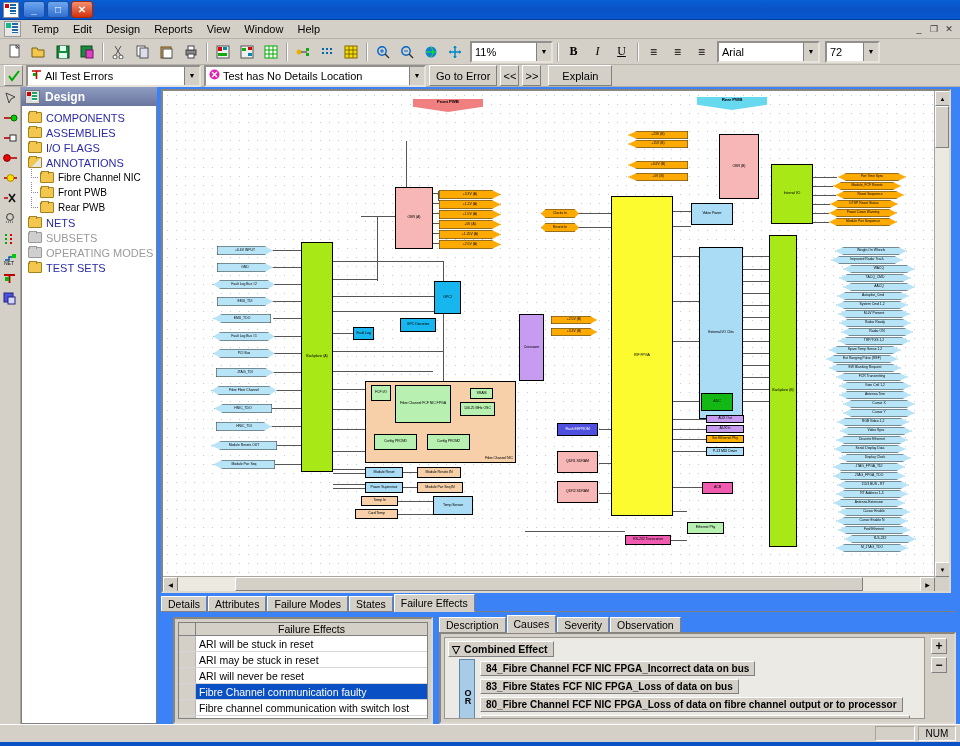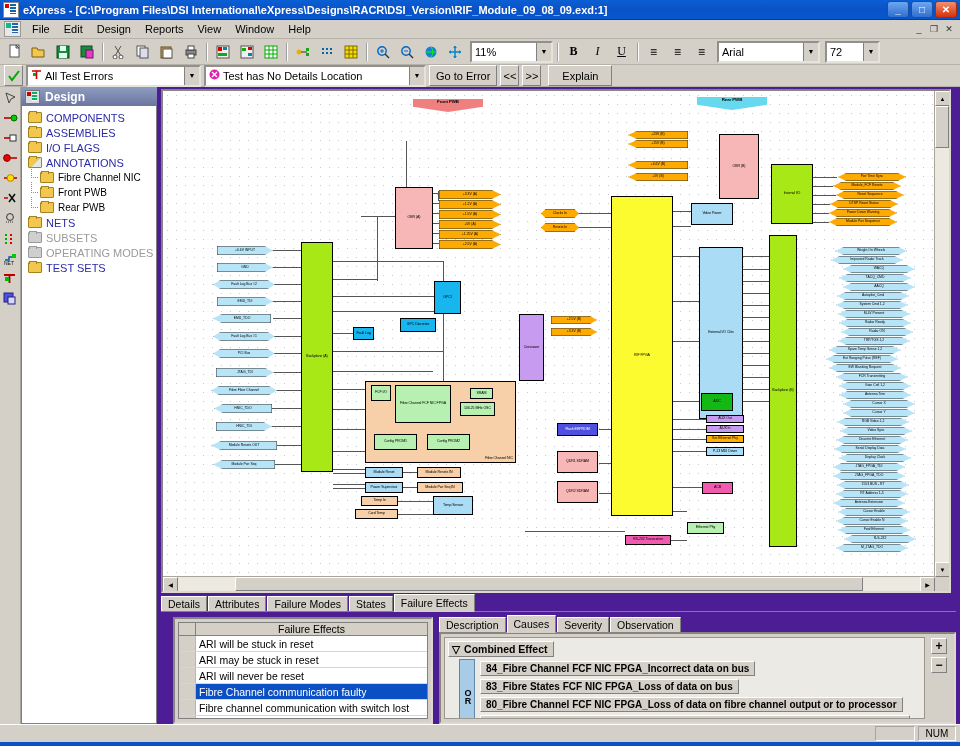--- a/index.html
+++ b/index.html
@@ -82,21 +82,21 @@
   .tlabel{color:#2a2aa8;}
   .tlabel.dim{color:#9a9a9a;}
   .tlabel.plain{color:#000;font-size:10px;}
   .tline{position:relative;}
   .tline:before{content:"";position:absolute;left:9px;top:-3px;bottom:7px;width:1px;
       background:repeating-linear-gradient(180deg,#8a8ab0,#8a8ab0 1px,transparent 1px,transparent 2px);}
   .tline:after{content:"";position:absolute;left:9px;top:7px;width:7px;height:1px;
       background:repeating-linear-gradient(90deg,#8a8ab0,#8a8ab0 1px,transparent 1px,transparent 2px);}
 
   
-  .mainarea{flex:1;display:flex;flex-direction:column;min-width:0;background:#4c1d95;}
+  .mainarea{flex:1;display:flex;flex-direction:column;min-width:0;background:#3b82f6;}
   .canvas-wrap{flex:0 0 auto;height:500px;border:2px inset #dcd8d0;background:#fff;position:relative;margin:2px 0 0 4px;width:786px;overflow:hidden;}
   .canvas{position:absolute;inset:0;background:#fff;}
   .canvas .grid{position:absolute;left:0;top:0;right:14px;bottom:14px;
     background-image:radial-gradient(#c9c9d6 0.6px, transparent 0.7px);
     background-size:9px 9px;}
   .vscroll{position:absolute;right:0;top:0;width:14px;bottom:14px;background:#ece9e1;border-left:1px solid #a9a59d;}
   .hscroll{position:absolute;left:0;bottom:0;right:14px;height:14px;background:#ece9e1;border-top:1px solid #a9a59d;}
   .sb-arrow{width:13px;height:13px;background:#d4d0c8;border:1px solid #fff;border-right-color:#808080;border-bottom-color:#808080;
     display:flex;align-items:center;justify-content:center;font-size:6px;}
   .sb-thumb{background:#d4d0c8;border:1px solid #fff;border-right-color:#808080;border-bottom-color:#808080;}
@@ -155,31 +155,30 @@
      display:flex;align-items:center;justify-content:center;font-size:10px;margin-left:3px;}
   .blueline{height:4px;background:#0a52c6;}
 </style>
 </head>
 <body>
 
 <div class="app">
 
   <div class="titlebar">
     <span class="appicon"></span>
-    <span class="ttl">eXpress - [C:\Program Files\DSI International\eXpress\Designs\RACR\DSI_Version\RIF_Module_09_08_09.exd:1]</span>
     <span class="winbtns">
       <span class="winbtn">_</span>
       <span class="winbtn">□</span>
       <span class="winbtn close">✕</span>
     </span>
   </div>
 
   <div class="menubar">
     <span class="micon"></span>
-    <span class="mitem">File</span>
+    <span class="mitem">Temp</span>
     <span class="mitem">Edit</span>
     <span class="mitem">Design</span>
     <span class="mitem">Reports</span>
     <span class="mitem">View</span>
     <span class="mitem">Window</span>
     <span class="mitem">Help</span>
     <span class="mright">
       <span class="mwbtn">_</span>
       <span class="mwbtn">❐</span>
       <span class="mwbtn">✕</span>

